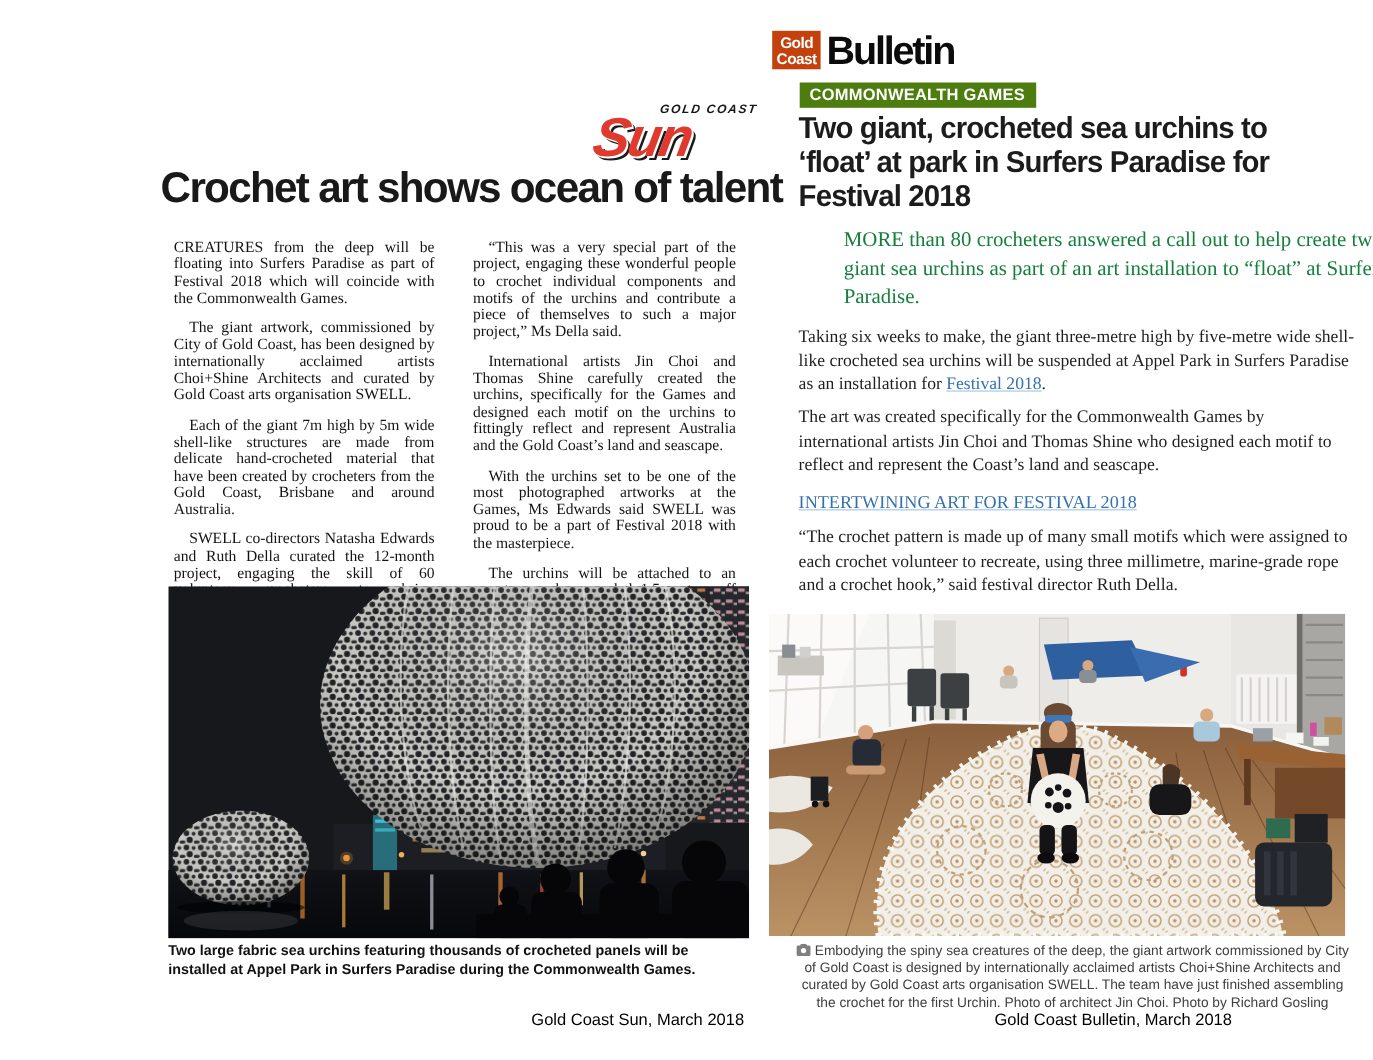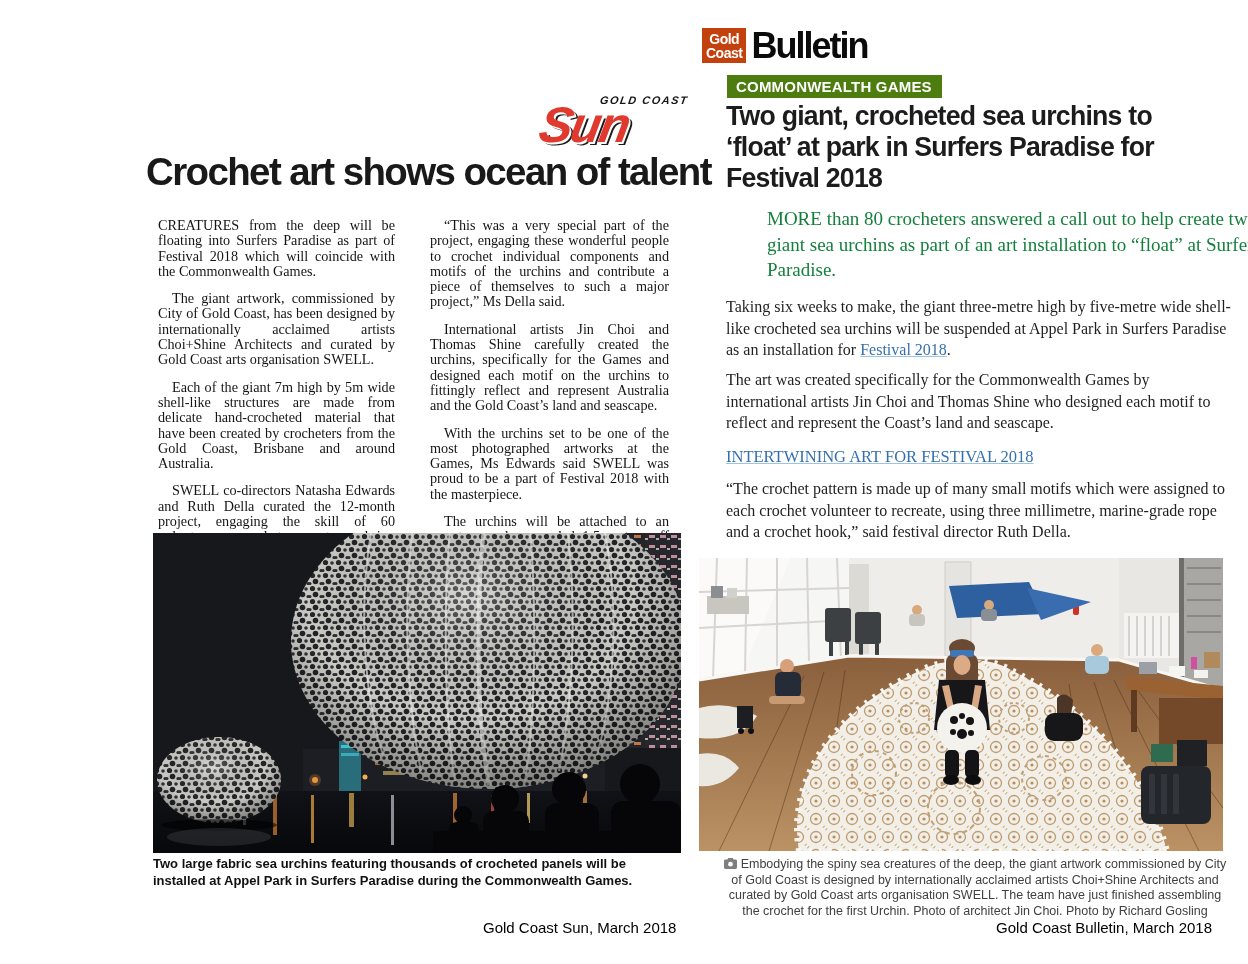--- a/index.html
+++ b/index.html
@@ -366,15 +366,15 @@
 
   <div class="abs bul-caption">
     <span class="cam-icon">
       <svg width="13" height="11" viewBox="0 0 13 11">
           <path d="M4.2,0 L8.8,0 L9.6,1.6 L11.6,1.6 A1.4,1.4 0 0 1 13,3 L13,9.6 A1.4,1.4 0 0 1 11.6,11 L1.4,11 A1.4,1.4 0 0 1 0,9.6 L0,3 A1.4,1.4 0 0 1 1.4,1.6 L3.4,1.6 Z" fill="#7f7f7f"></path>
           <circle cx="6.5" cy="6.2" r="2.4" fill="#ffffff"></circle>
         </svg>
     </span><span>Embodying the spiny sea creatures of the deep, the giant artwork commissioned by City of Gold Coast is designed by internationally acclaimed artists Choi+Shine Architects and curated by Gold Coast arts organisation SWELL. The team have just finished assembling the crochet for the first Urchin. Photo of architect Jin Choi. Photo by Richard Gosling</span>
   </div>
 
-  <div class="abs attr" style="left:812px;top:919px;width:400px;text-align:right;">Gold Coast Bulletin, March 2018</div>
+  <div class="abs attr" style="left:812px;top:919px;width:400px;text-align:center;">Gold Coast Bulletin, March 2018</div>
 
 </div>
 
 </body></html>

